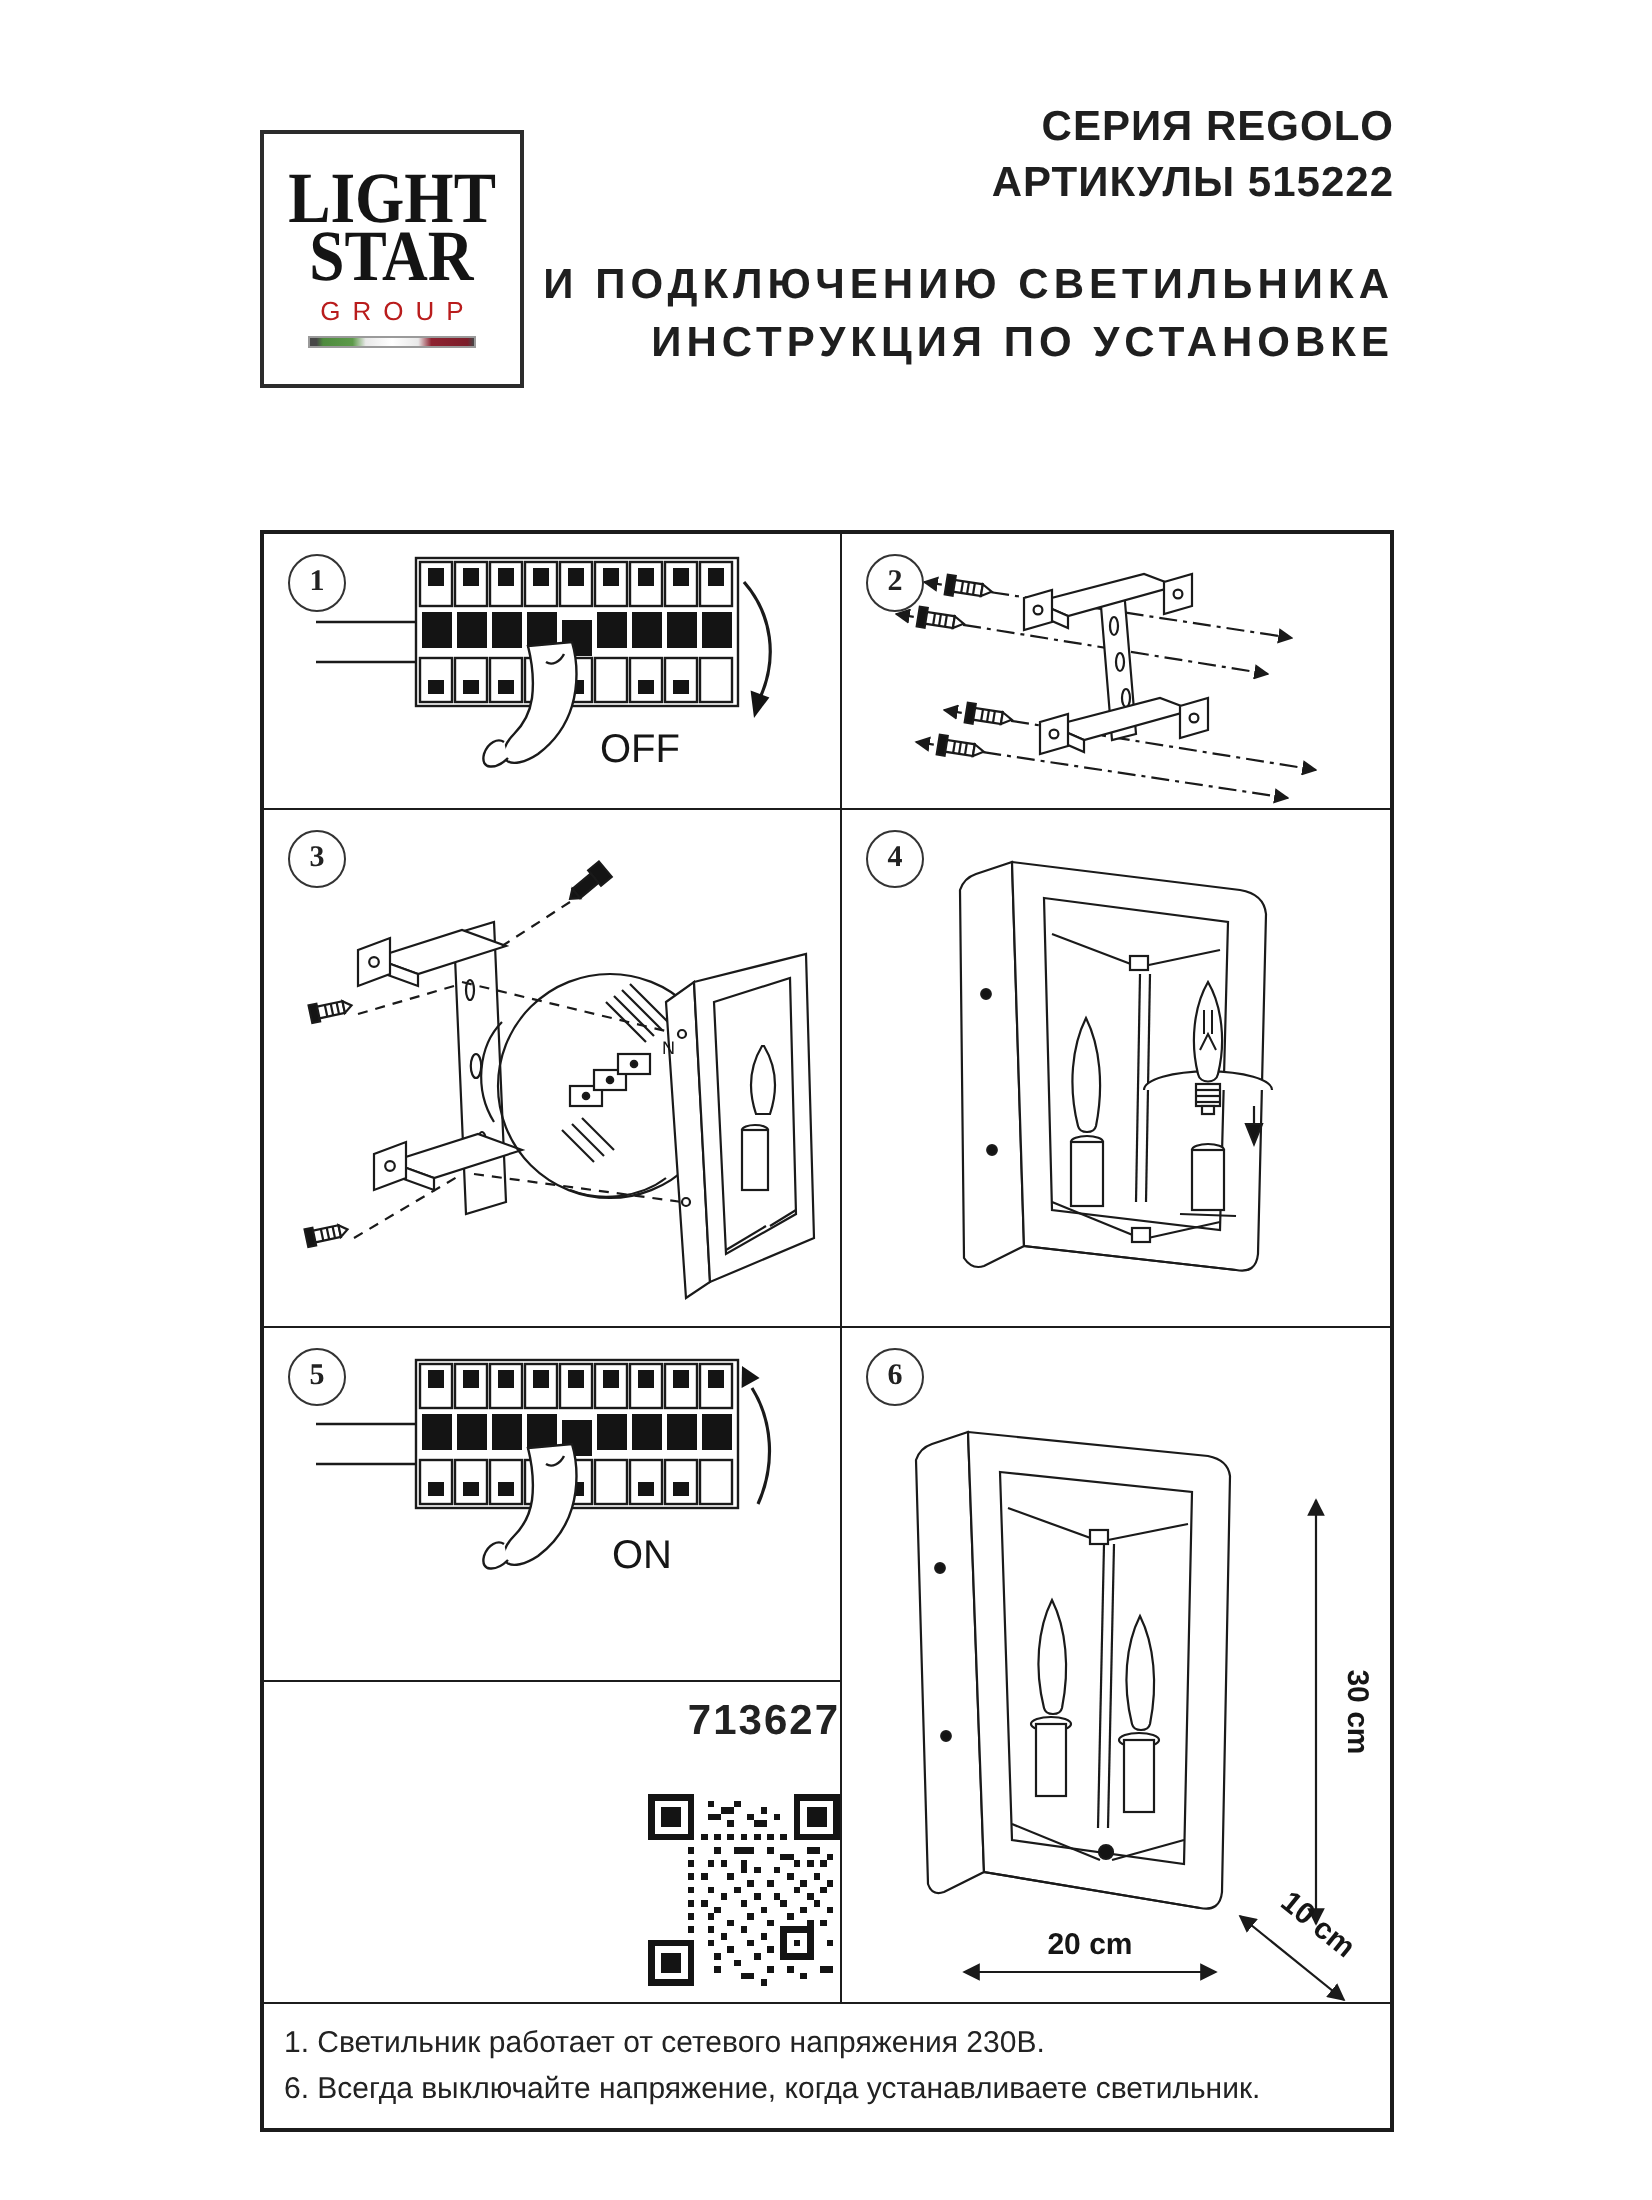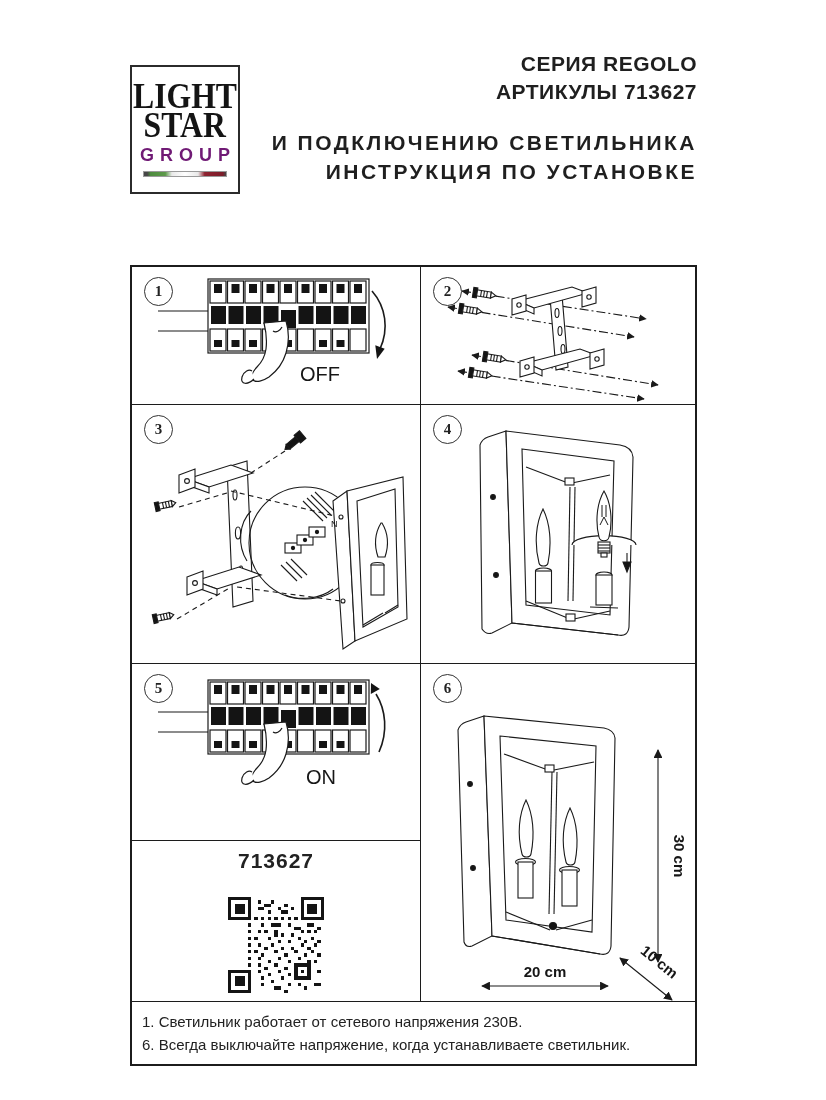--- a/index.html
+++ b/index.html
@@ -2,32 +2,32 @@
 <html><head>
 <meta charset="utf-8">
 <style>
   html,body{margin:0;padding:0;}
   body{
     width:826px;height:1100px;position:relative;background:#ffffff;
     font-family:"Liberation Sans",sans-serif;color:#1a1a1a;overflow:hidden;
   }
   
   .logo-box{
-    position:absolute;left:130px;top:65px;width:110px;height:129px;
+    position:absolute;left:130px;top:65px;width:132px;height:129px;
     border:2px solid #2b2b2b;box-sizing:border-box;
     display:flex;flex-direction:column;align-items:center;justify-content:center;
     background:#fff;
   }
   .logo-word{
     font-family:"Liberation Serif",serif;font-weight:bold;font-size:36px;
     line-height:29px;letter-spacing:0px;color:#141414;transform:scaleX(.88);
   }
   .logo-group{
-    margin-top:5px;font-size:18px;letter-spacing:6px;color:#701a75;
-    text-indent:6px;font-family:"Liberation Sans",sans-serif;font-weight:bold;
+    margin-top:5px;font-size:13px;letter-spacing:6px;color:#b91c1c;
+    text-indent:6px;font-family:"Liberation Sans",sans-serif;
   }
   .logo-flag{
     margin-top:5px;width:84px;height:6px;border:1px solid #9a9a9a;box-sizing:border-box;
     background:linear-gradient(to right,
       #474747 0%,#474747 4%,
       #4e8b3e 8%,#5d9a4a 26%,
       #e9e9e9 34%,#ffffff 50%,#e9e9e9 66%,
       #8e2230 74%,#7c1d2a 96%,#474747 100%);
   }
   
@@ -45,21 +45,21 @@
   }
   .row{display:flex;box-sizing:border-box;}
   .r1{height:140px;border-bottom:1.5px solid #1c1c1c;}
   .r2{height:262px;border-bottom:1.5px solid #1c1c1c;}
   .r3{height:343px;border-bottom:1.5px solid #1c1c1c;}
   .cell{position:relative;box-sizing:border-box;}
   .cL{width:289px;border-right:1.5px solid #1c1c1c;}
   .cR{flex:1;}
   .col-left{width:289px;border-right:1.5px solid #1c1c1c;display:flex;flex-direction:column;box-sizing:border-box;}
   .c5{height:177px;border-bottom:1.5px solid #1c1c1c;position:relative;box-sizing:border-box;}
-  .c7{flex:1;position:relative;display:flex;flex-direction:column;align-items:center;justify-content:center;gap:24px;}
+  .c7{flex:1;position:relative;display:flex;flex-direction:column;align-items:flex-end;justify-content:center;gap:24px;}
   .c6{flex:1;position:relative;}
   .r-notes{flex:1;padding:8px 10px;box-sizing:border-box;}
   .note-line{font-size:15px;line-height:23px;color:#222;}
   
   .badge{
     position:absolute;left:12px;top:10px;width:27px;height:27px;border:1.5px solid #333;
     border-radius:50%;display:flex;align-items:center;justify-content:center;
     font-family:"Liberation Serif",serif;font-weight:bold;font-size:15px;color:#222;background:#fff;z-index:2;
   }
   .art{position:absolute;inset:0;display:flex;justify-content:center;}
@@ -74,21 +74,21 @@
 
 <div class="logo-box">
   <div class="logo-word">LIGHT</div>
   <div class="logo-word">STAR</div>
   <div class="logo-group">GROUP</div>
   <div class="logo-flag"></div>
 </div>
 
 <div class="title-block">
   <div class="title-line">СЕРИЯ REGOLO</div>
-  <div class="title-line">АРТИКУЛЫ 713627</div>
+  <div class="title-line">АРТИКУЛЫ 515222</div>
   <div class="instr-block">
     <div class="instr-line">И ПОДКЛЮЧЕНИЮ СВЕТИЛЬНИКА</div>
     <div class="instr-line">ИНСТРУКЦИЯ ПО УСТАНОВКЕ</div>
   </div>
 </div>
 
 <div class="grid">
 
   <div class="row r1">
     <div class="cell cL">

